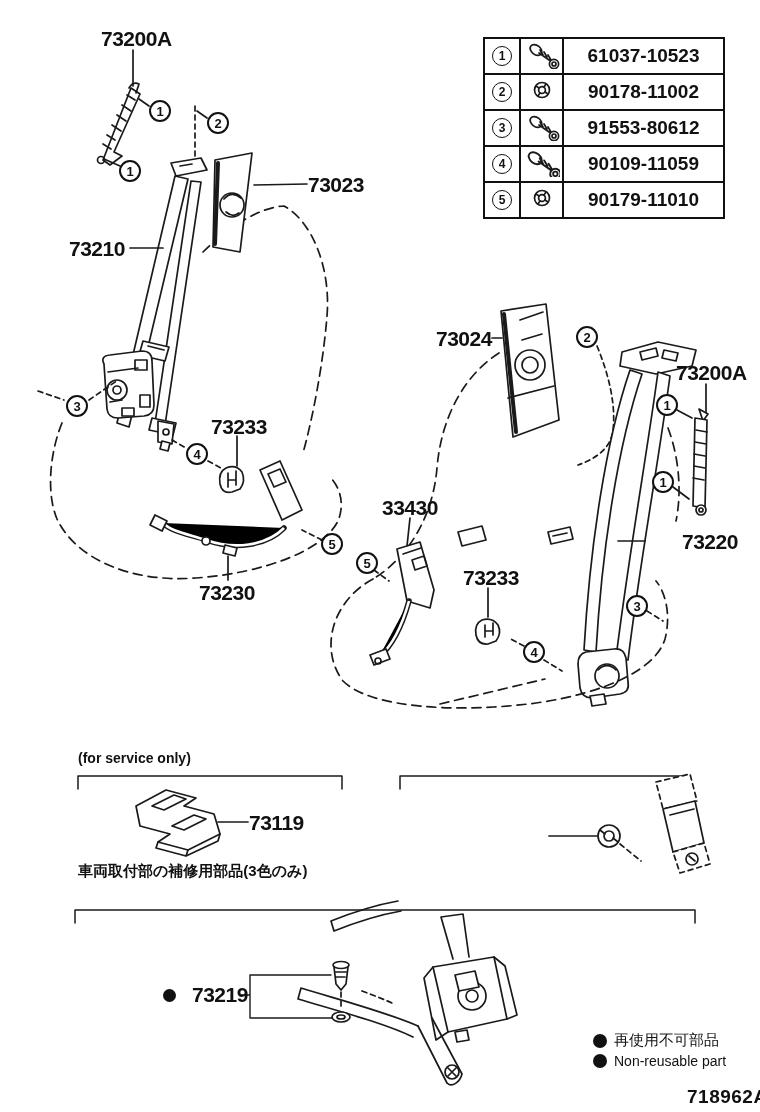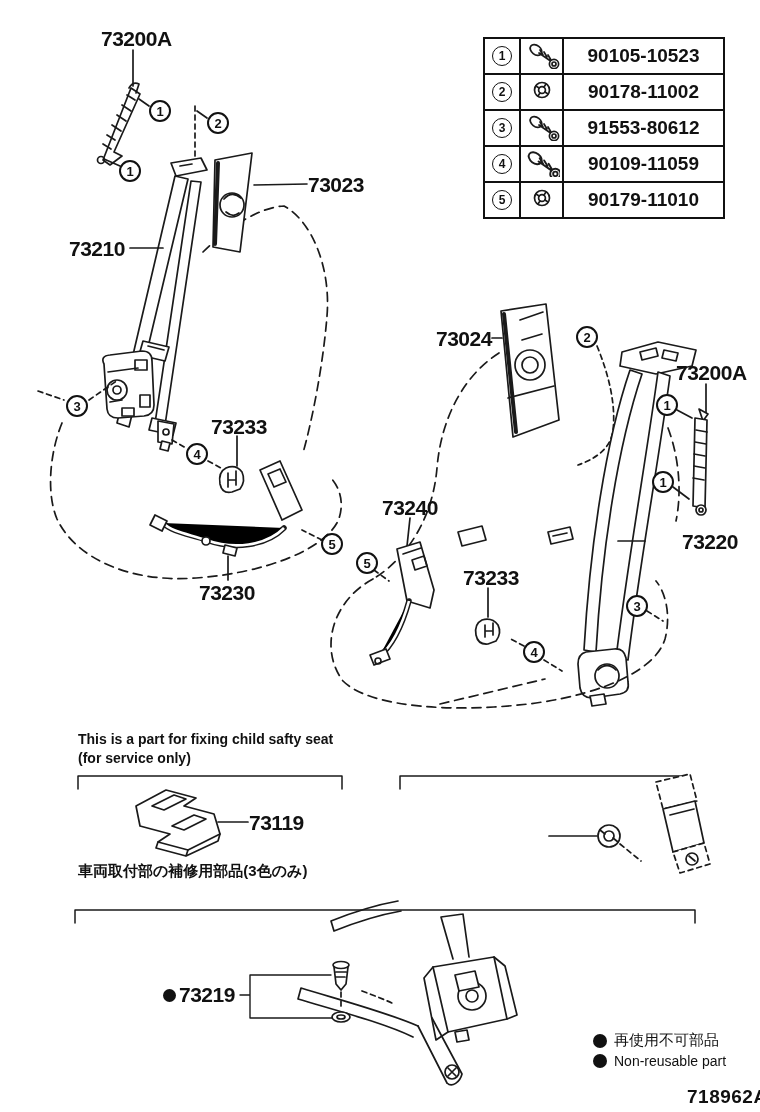--- a/index.html
+++ b/index.html
@@ -22,21 +22,21 @@
   td.c-icon{width:41px;}
   td.c-part{width:159px;font-size:19px;font-weight:bold;letter-spacing:0px;}
   .tcallout{display:inline-flex;width:20px;height:20px;border:1.6px solid #111;border-radius:50%;
             align-items:center;justify-content:center;font-size:12px;font-weight:bold;box-sizing:border-box;}
   .note{position:absolute;white-space:nowrap;font-weight:bold;}
   .note-jp{font-size:15px;}
   .note-en{font-size:14px;}
   .note-mono{font-family:"Liberation Mono","DejaVu Sans Mono",monospace;font-size:14px;word-spacing:6px;}
   .legend-row{position:absolute;display:flex;align-items:center;gap:7px;font-weight:normal;white-space:nowrap;}
   .dot{width:14px;height:14px;border-radius:50%;background:#111;flex:0 0 auto;}
-  .bullet-label{display:flex;align-items:center;gap:3px;}
+  .bullet-label{display:flex;align-items:center;gap:16px;}
   .docnum{position:absolute;font-size:19px;font-weight:bold;letter-spacing:0.5px;}
 </style>
 </head>
 <body>
 
 <div class="stage">
 
   <svg class="art" width="760" height="1112" viewBox="0 0 760 1112">
     <defs>
       <g id="icon-bolt">
@@ -243,21 +243,21 @@
     </g>
   </svg>
 
   <table class="fasteners">
     <tbody>
       <tr>
         <td class="c-num"><span class="tcallout">1</span></td>
         <td class="c-icon"><svg width="36" height="30">
               <use href="#icon-bolt" x="2" y="1"></use>
             </svg></td>
-        <td class="c-part">90105-10523</td>
+        <td class="c-part">61037-10523</td>
       </tr>
       <tr>
         <td class="c-num"><span class="tcallout">2</span></td>
         <td class="c-icon"><svg width="36" height="30">
               <use href="#icon-nut" x="6" y="3"></use>
             </svg></td>
         <td class="c-part">90178-11002</td>
       </tr>
       <tr>
         <td class="c-num"><span class="tcallout">3</span></td>
@@ -282,21 +282,21 @@
       </tr>
     </tbody>
   </table>
 
   <div class="plabel" style="left:101px;top:27px">73200A</div>
   <div class="plabel" style="left:308px;top:173px">73023</div>
   <div class="plabel" style="left:69px;top:237px">73210</div>
   <div class="plabel" style="left:436px;top:327px">73024</div>
   <div class="plabel" style="left:676px;top:361px">73200A</div>
   <div class="plabel" style="left:682px;top:530px">73220</div>
-  <div class="plabel" style="left:382px;top:496px">73240</div>
+  <div class="plabel" style="left:382px;top:496px">33430</div>
   <div class="plabel" style="left:463px;top:566px">73233</div>
   <div class="plabel" style="left:211px;top:415px">73233</div>
   <div class="plabel" style="left:199px;top:581px">73230</div>
   <div class="plabel" style="left:249px;top:811px">73119</div>
   <div class="plabel bullet-label" style="left:163px;top:983px">
     <span class="dot" style="width:13px;height:13px"></span>
     <span>73219</span>
   </div>
 
   <div class="callout" style="left:149px;top:100px">1</div>
@@ -305,21 +305,20 @@
   <div class="callout" style="left:66px;top:395px">3</div>
   <div class="callout" style="left:186px;top:443px">4</div>
   <div class="callout" style="left:321px;top:533px">5</div>
   <div class="callout" style="left:356px;top:552px">5</div>
   <div class="callout" style="left:576px;top:326px">2</div>
   <div class="callout" style="left:656px;top:394px">1</div>
   <div class="callout" style="left:652px;top:471px">1</div>
   <div class="callout" style="left:626px;top:595px">3</div>
   <div class="callout" style="left:523px;top:641px">4</div>
 
-  <div class="note note-en" style="left:78px;top:731px">This is a part for fixing child safty seat</div>
   <div class="note note-en" style="left:78px;top:750px">(for service only)</div>
 
 
   <div class="note note-jp" style="left:78px;top:862px">車両取付部の補修用部品(3色のみ)</div>
 
   <div class="legend-row note-jp" style="left:593px;top:1031px">
     <span class="dot"></span>
     <span>再使用不可部品</span>
   </div>
   <div class="legend-row note-en" style="left:593px;top:1053px">

